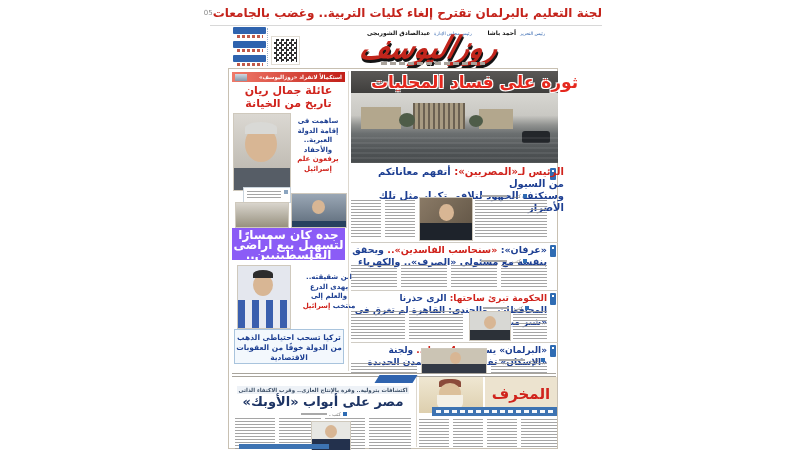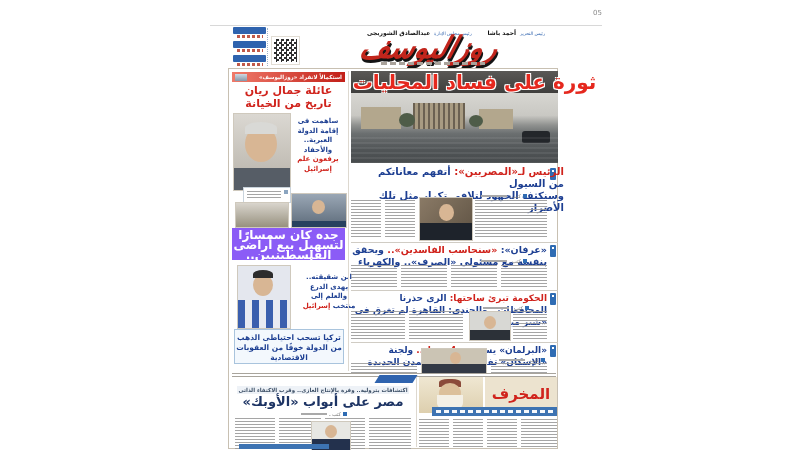--- a/index.html
+++ b/index.html
@@ -48,21 +48,21 @@
   .bluebox{left:5px;top:260px;width:110px;height:35px;background:#f3f8fd;border:1px solid #a9c4dd;
            color:#1d3f92;font-size:7.5px;font-weight:bold;text-align:center;line-height:10px;
            padding-top:3px;box-sizing:border-box;}
   
   .ph{overflow:hidden;border:1px solid #cfc9bd;background:#cfcabf;}
   .face{position:absolute;border-radius:50%;background:#d8b694;}
   .suit{position:absolute;left:0;right:0;bottom:0;}
   
   .mainbanner{left:122px;top:2px;width:207px;height:22px;background:linear-gradient(#5a5856,#3f3e3c);
               display:flex;align-items:center;justify-content:center;}
-  .mainbanner span{color:#e5281e;font-size:20px;font-weight:bold;white-space:nowrap;
+  .mainbanner span{color:#e5281e;font-size:17px;font-weight:bold;white-space:nowrap;
       text-shadow:-1px -1px 0 #fff,1px -1px 0 #fff,-1px 1px 0 #fff,1px 1px 0 #fff;margin-left:40px;}
   .flood{left:122px;top:24px;width:207px;height:70px;
          background:linear-gradient(180deg,#d7d6d1 0%,#c9c8c3 32%,#8f918f 46%,#6b6f70 58%,#515557 80%,#474b4d 100%);}
   .bldg{position:absolute;background:#b3a78d;}
   .win{background:repeating-linear-gradient(90deg,#6b6152 0 2px,transparent 2px 5px);}
   .tree{position:absolute;background:#4e5c48;border-radius:50%;}
   .car{position:absolute;background:#23262a;border-radius:3px 3px 2px 2px;}
   .headline{font-weight:bold;text-align:right;line-height:12px;}
   .hred{color:#d0231c;}
   .hblue{color:#1d3f92;}
@@ -80,20 +80,21 @@
   .col-title{color:#d0231c;font-size:15px;font-weight:bold;text-align:center;}
   .bluestrip{background:#3d73b2;}
   .wsbar{background:repeating-linear-gradient(90deg,rgba(255,255,255,.95) 0 5px,transparent 5px 8px);height:3px;}
 </style>
 </head>
 <body>
 
 <div class="paper">
 
   <div class="abs topline">
+    <span>لجنة التعليم بالبرلمان تقترح إلغاء كليات التربية.. وغضب بالجامعات</span>
     <span class="pageno">05</span>
   </div>
   <div class="abs toprule"></div>
 
   <div class="abs" style="left:45px;top:27px;width:36px;">
     <div class="badge"></div>
     <div class="badge-sub"></div>
     <div class="badge"></div>
     <div class="badge-sub"></div>
     <div class="badge"></div>

